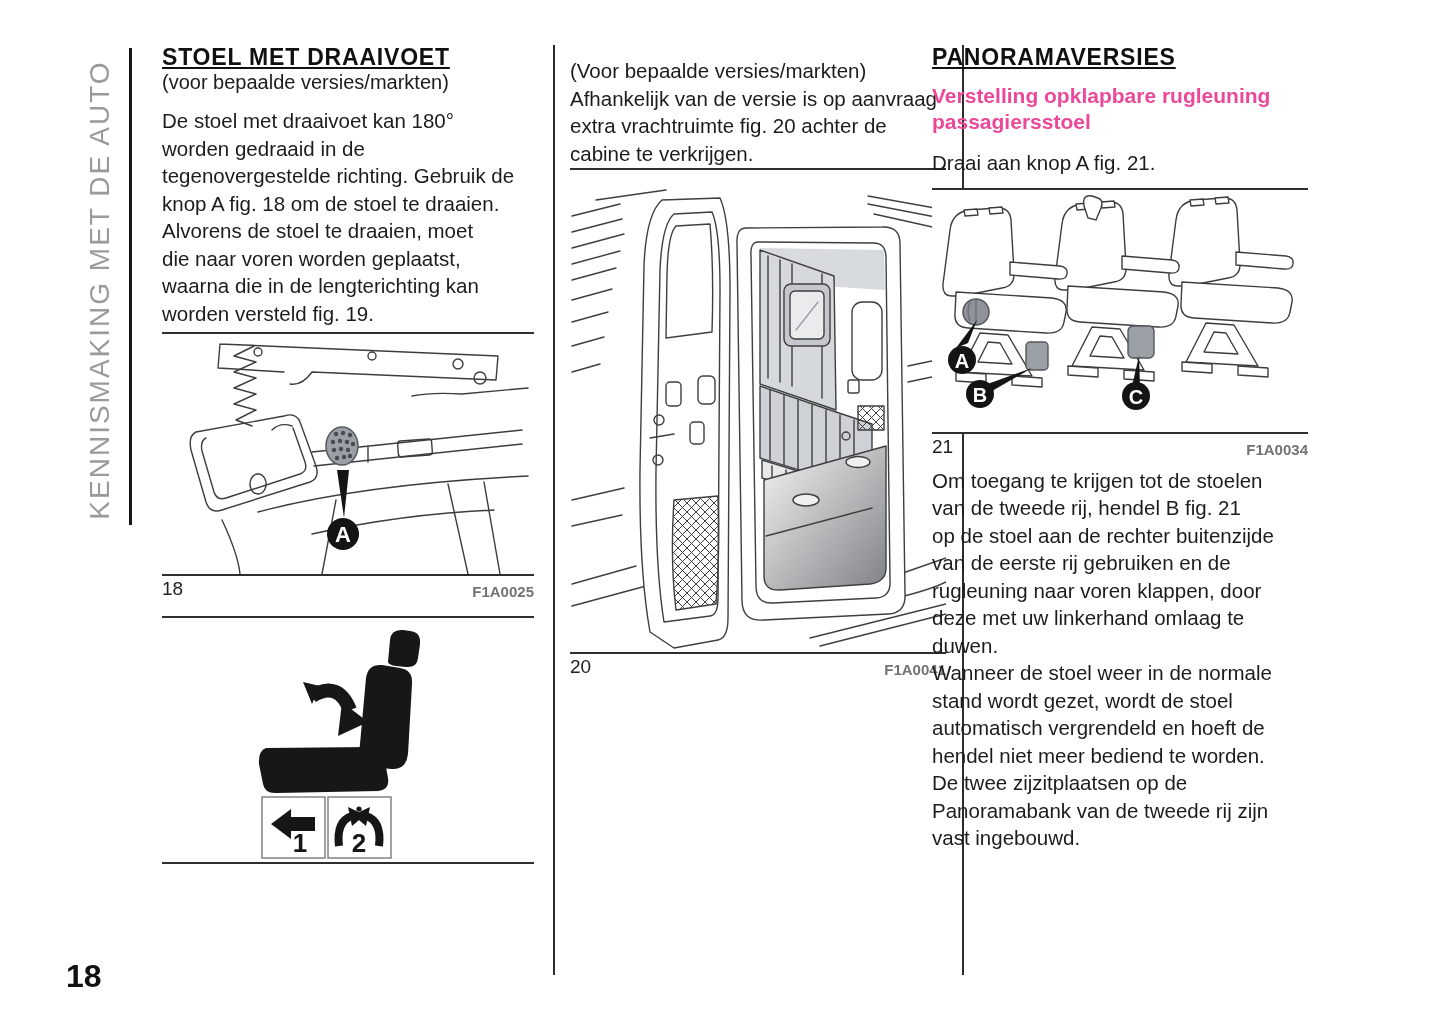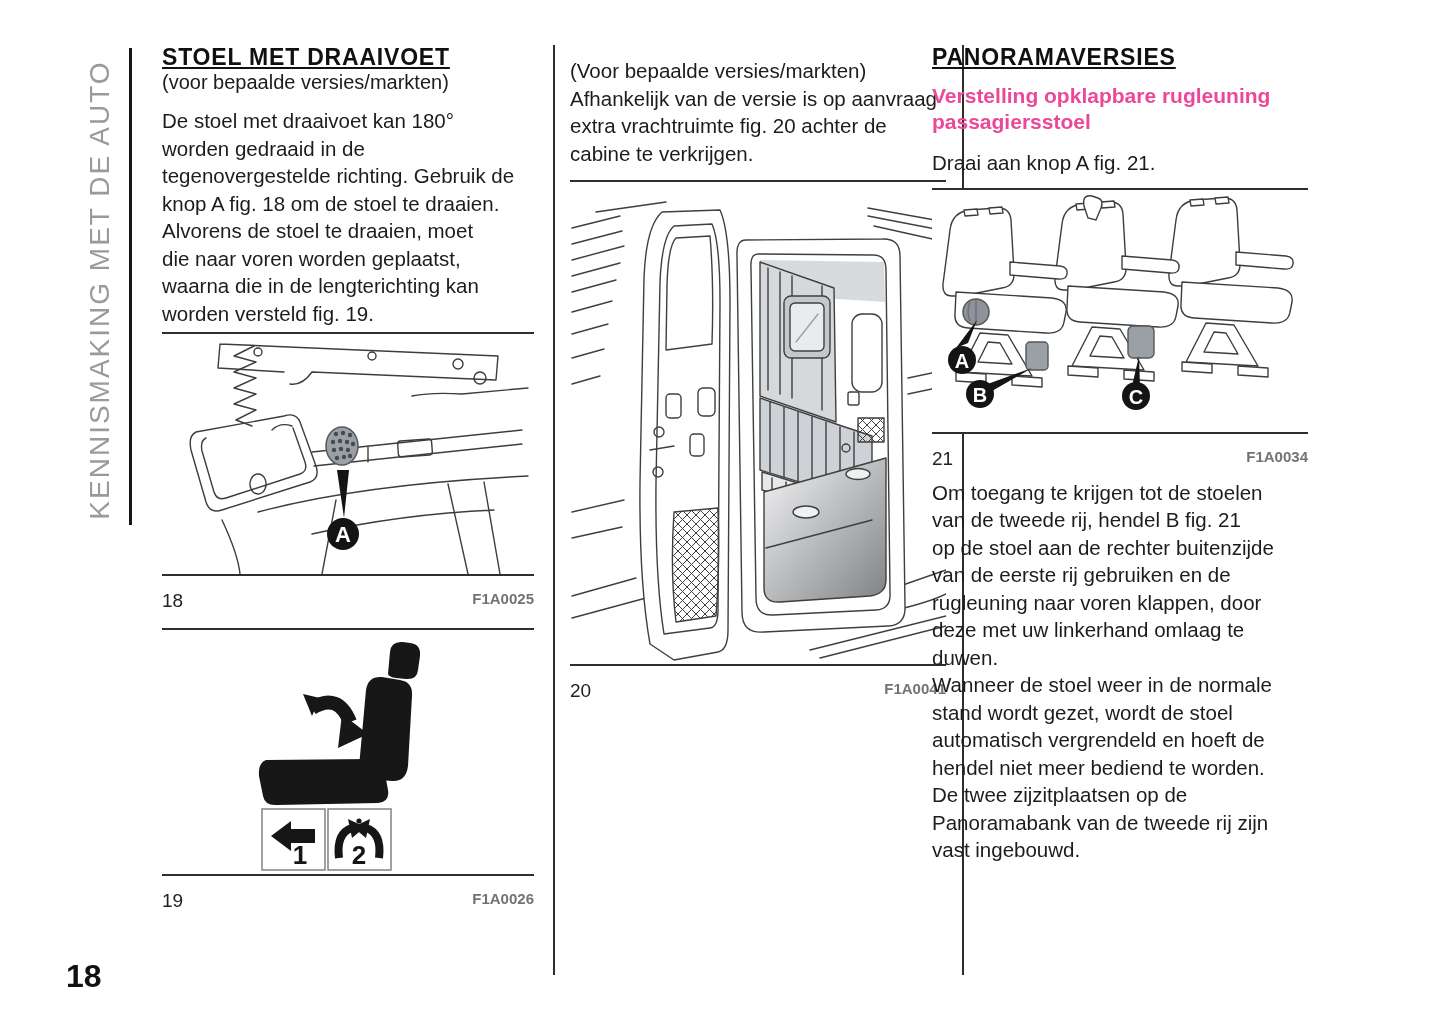--- a/index.html
+++ b/index.html
@@ -31,25 +31,25 @@
   h2.section{ font-size:23px; line-height:26px; font-weight:bold; letter-spacing:0.8px; color:#101010;text-decoration:underline; }
   .subtitle{ font-size:20px; line-height:24px; color:#1c1c1c; }
   .bodytext{ font-size:20.5px; line-height:27.5px; white-space:pre-line; margin-top:13px; color:#1c1c1c; }
   .subhead{ font-size:21px; line-height:26px; font-weight:bold; white-space:pre-line; color:#ec4899; }
   .mt10{ margin-top:10px; } .mt13{ margin-top:13px; } .mt19{ margin-top:19px; }
 
   
   figure{ margin:0; }
   .figframe{ border-top:2px solid #2e2e2e; border-bottom:2px solid #2e2e2e; }
   .figframe svg{ display:block; width:100%; background:#fff; }
-  .figcap{ display:flex; justify-content:space-between; align-items:flex-start; padding-top:14px; }
+  .figcap{ display:flex; justify-content:space-between; align-items:flex-end; padding-top:2px; }
   .fig-num{ font-size:19px; color:#222; }
   .fig-code{ font-size:15px; font-weight:bold; color:#737373; }
   .fig18{ margin-top:5px; } .fig19{ margin-top:16px; }
-  .fig20{ margin-top:13px; } .fig21{ margin-top:11px; }
+  .fig20{ margin-top:1px; } .fig21{ margin-top:11px; }
 
   .callout-letter{ font-family:"Liberation Sans",sans-serif; font-weight:bold; fill:#ffffff; }
   .boxnum{ font-family:"Liberation Sans",sans-serif; font-weight:bold; fill:#161616; }
 </style>
 </head>
 <body>
 
 <div class="page">
 
   <div class="sidebar-title">KENNISMAKING MET DE AUTO</div>
@@ -135,24 +135,20 @@
           <g>
             <path d="M177,228 Q174,203 190,198" stroke="#161616" stroke-width="8" fill="none"></path>
             <polygon points="186,189 203,197 190,208" fill="#161616"></polygon>
             <path d="M217,228 Q220,203 204,198" stroke="#161616" stroke-width="8" fill="none"></path>
             <polygon points="208,189 191,197 204,208" fill="#161616"></polygon>
             <circle cx="197" cy="191" r="2.6" fill="#161616"></circle>
           </g>
           <text x="197" y="234" text-anchor="middle" font-size="26" class="boxnum">2</text>
         </svg>
       </div>
-      <figcaption class="figcap">
-        <span class="fig-num">19</span>
-        <span class="fig-code">F1A0026</span>
-      </figcaption>
     </figure>
   </div>
 
   <div class="col col2">
     <div class="bodytext">(Voor bepaalde versies/markten)
 Afhankelijk van de versie is op aanvraag
 extra vrachtruimte fig. 20 achter de
 cabine te verkrijgen.</div>
 
     <figure class="fig20">

